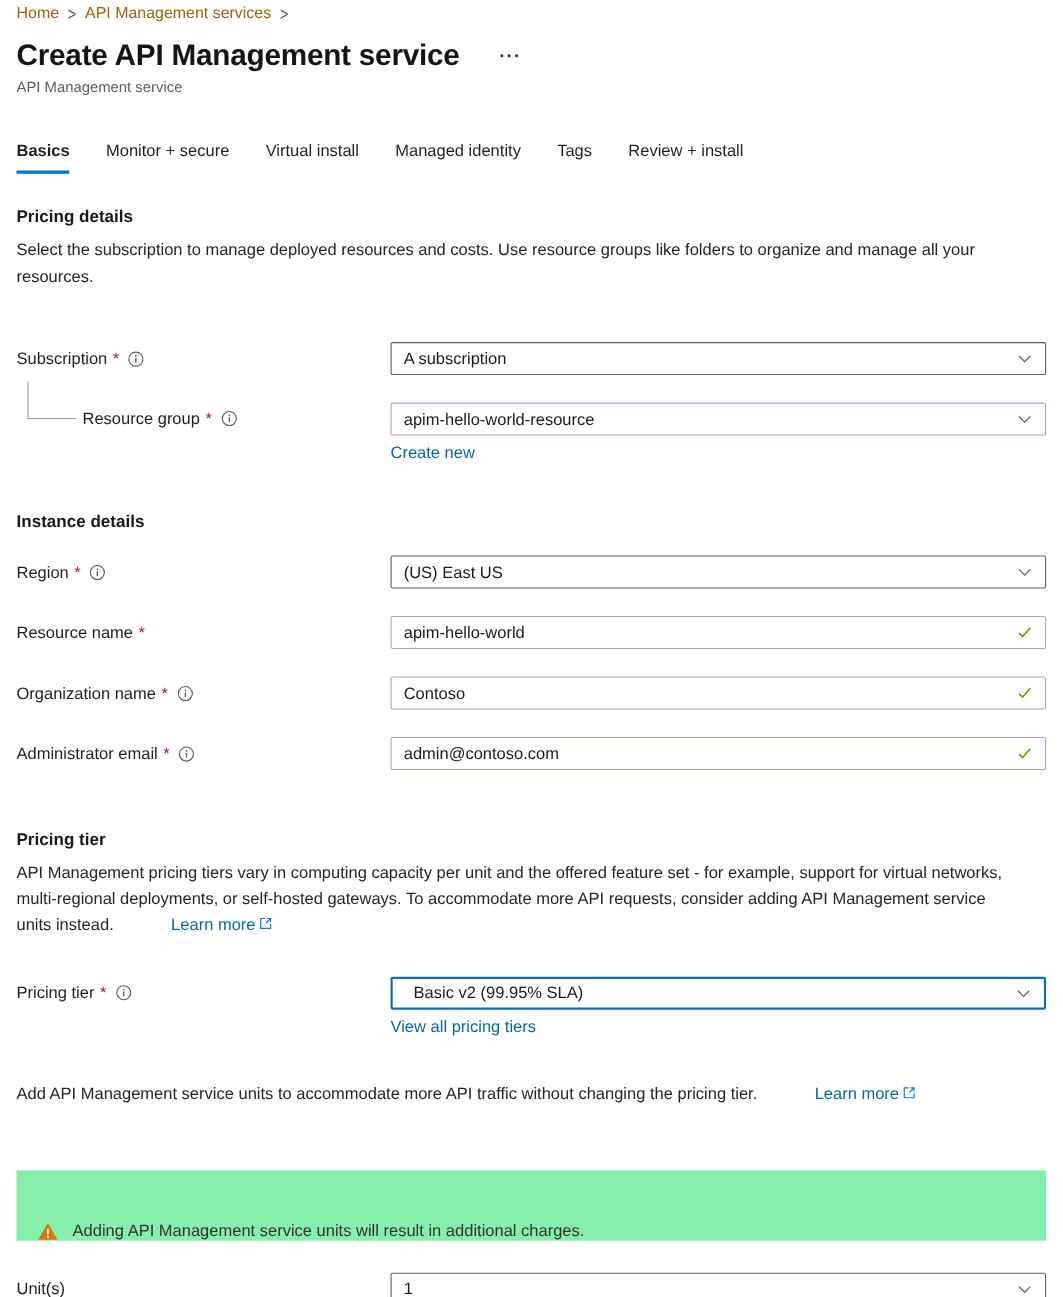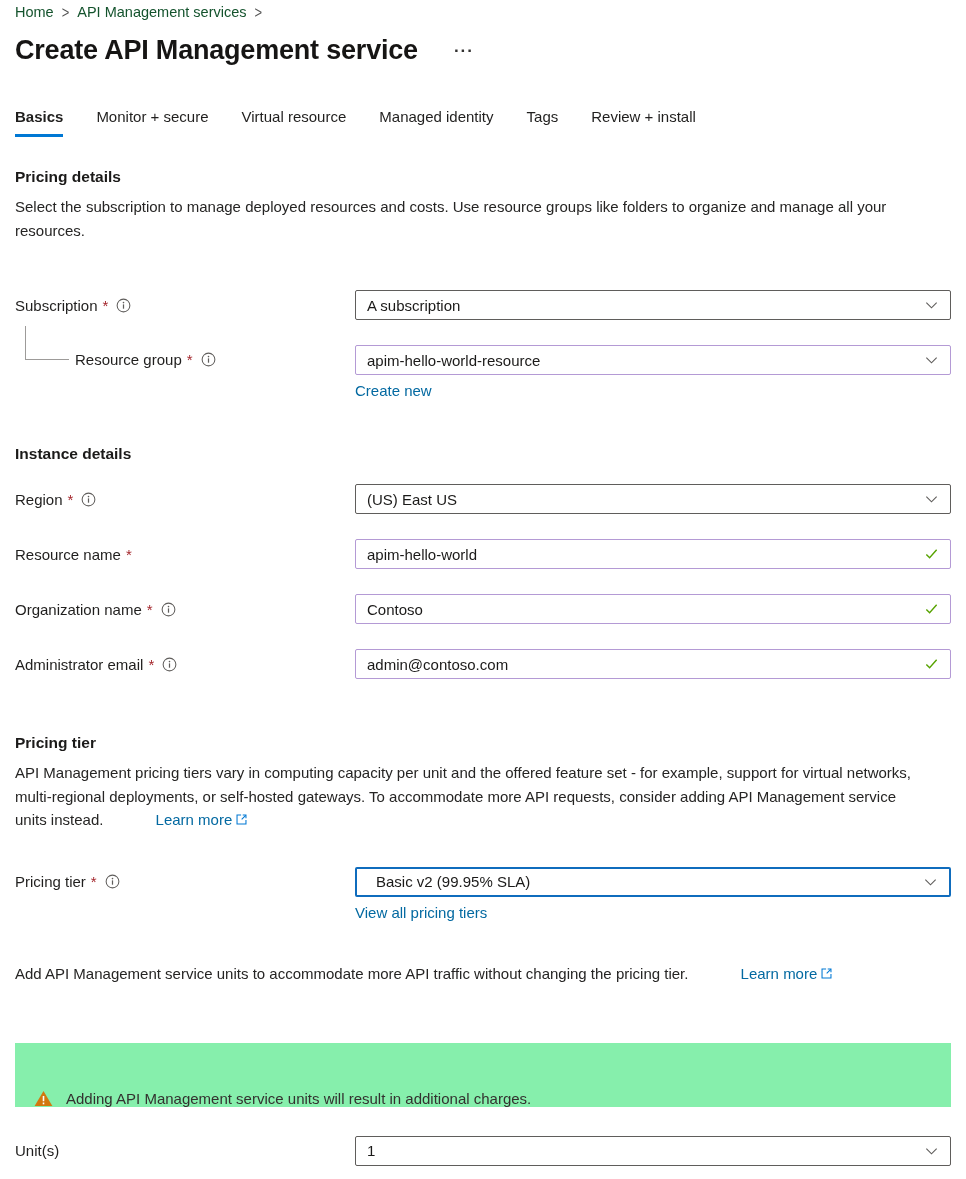--- a/index.html
+++ b/index.html
@@ -2,21 +2,21 @@
 <html><head>
 <meta charset="utf-8">
 <style>
   * { box-sizing: border-box; margin: 0; padding: 0; }
   html,body { width: 966px; height: 1179px; background: #fff; overflow: hidden; }
   body { font-family: "Liberation Sans", sans-serif; color: #201f1e; }
   .page { padding: 4px 15px 0 15px; }
 
   
   .breadcrumb { font-size: 14.5px; display: flex; align-items: center; }
-  .crumb { color: #14532d; cursor: pointer; }
+  .crumb { color: #a16207; cursor: pointer; }
   .crumb-sep { color: #555; margin: 0 8px; font-size: 13px; transform: scaleY(1.25); display:inline-block; }
 
   
   .title-row { display: flex; align-items: center; margin-top: 15px; }
   .page-title { font-size: 27px; font-weight: 700; color: #161514; letter-spacing: -0.2px; }
   .more-btn { margin-left: 36px; color: #323130; font-size: 17px; font-weight: 700; letter-spacing: 1px; cursor: pointer; line-height: 10px; }
   .subtitle { font-size: 13.5px; color: #605e5c; margin-top: 6px; }
 
   
   .tabs { display: flex; margin-top: 42px; font-size: 15px; }
@@ -74,25 +74,26 @@
     <span class="crumb">Home</span>
     <span class="crumb-sep">&gt;</span>
     <span class="crumb">API Management services</span>
     <span class="crumb-sep">&gt;</span>
   </div>
 
   <div class="title-row">
     <div class="page-title">Create API Management service</div>
     <div class="more-btn">···</div>
   </div>
+  <div class="subtitle">API Management service</div>
 
   <div class="tabs">
     <div class="tab active">Basics</div>
     <div class="tab">Monitor + secure</div>
-    <div class="tab">Virtual resource</div>
+    <div class="tab">Virtual install</div>
     <div class="tab">Managed identity</div>
     <div class="tab">Tags</div>
     <div class="tab">Review + install</div>
   </div>
 
   <div class="section-heading mt-proj">Pricing details</div>
   <div class="section-desc">Select the subscription to manage deployed resources and costs. Use resource groups like folders to organize and manage all your resources.</div>
 
   <div class="form-row row-subscription">
     <div class="label-cell">

